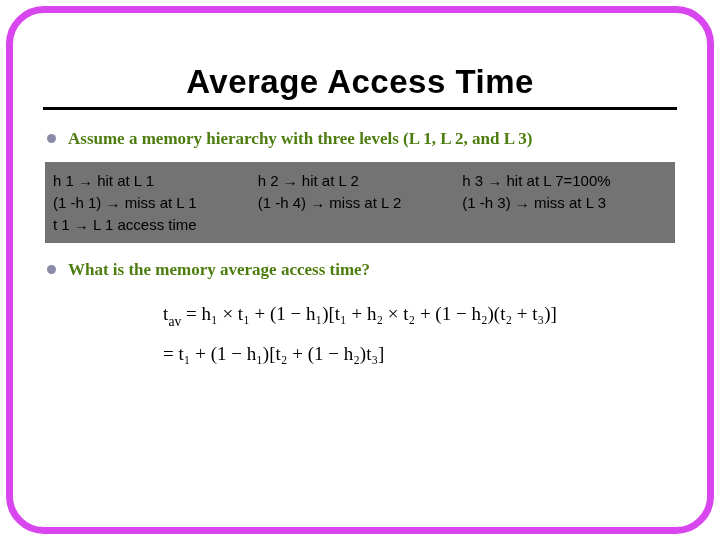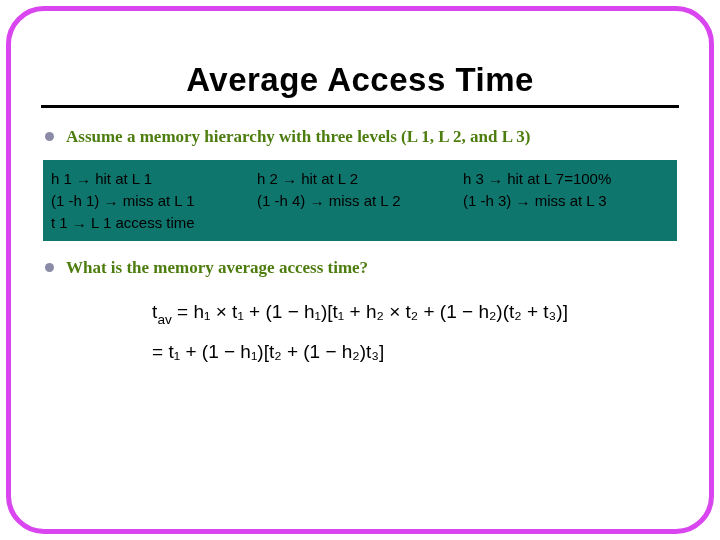--- a/index.html
+++ b/index.html
@@ -11,21 +11,21 @@
     font-family: "Times New Roman", serif;
     position: relative;
     overflow: hidden;
   }
   .slide-frame {
     position: absolute;
     top: 6px;
     left: 6px;
     right: 6px;
     bottom: 6px;
-    border: 5px solid #d946ef;
+    border: 7px solid #d946ef;
     border-radius: 38px;
     box-sizing: border-box;
     padding: 30px 28px 20px 28px;
   }
   .title {
     text-align: center;
     font-family: Arial, Helvetica, sans-serif;
     font-weight: 900;
     font-size: 33px;
     margin: 20px 0 6px 0;
@@ -51,40 +51,40 @@
     margin-right: 12px;
     flex: 0 0 auto;
   }
   .bullet-text {
     font-size: 17px;
     font-weight: bold;
     color: #4d7c0f;
     line-height: 1.3;
   }
   .defs-box {
-    background: #0f766e;
+    background: #737373;
     margin: 0 4px 16px 4px;
     padding: 8px 8px;
     display: flex;
     font-family: Arial, Helvetica, sans-serif;
     font-size: 15px;
     line-height: 1.45;
     color: #000;
   }
   .defs-col {
     flex: 1;
     white-space: nowrap;
     padding-right: 6px;
   }
   .formula-block {
     text-align: center;
     margin-top: 14px;
   }
   .formula {
-    font-family: Liberation Sans, sans-serif;
+    font-family: Liberation Serif, serif;
     font-size: 19px;
     color: #000;
     display: inline-block;
     text-align: left;
     white-space: nowrap;
     line-height: 2.0;
   }
   .formula .sub {
     font-size: 0.72em;
     vertical-align: sub;

